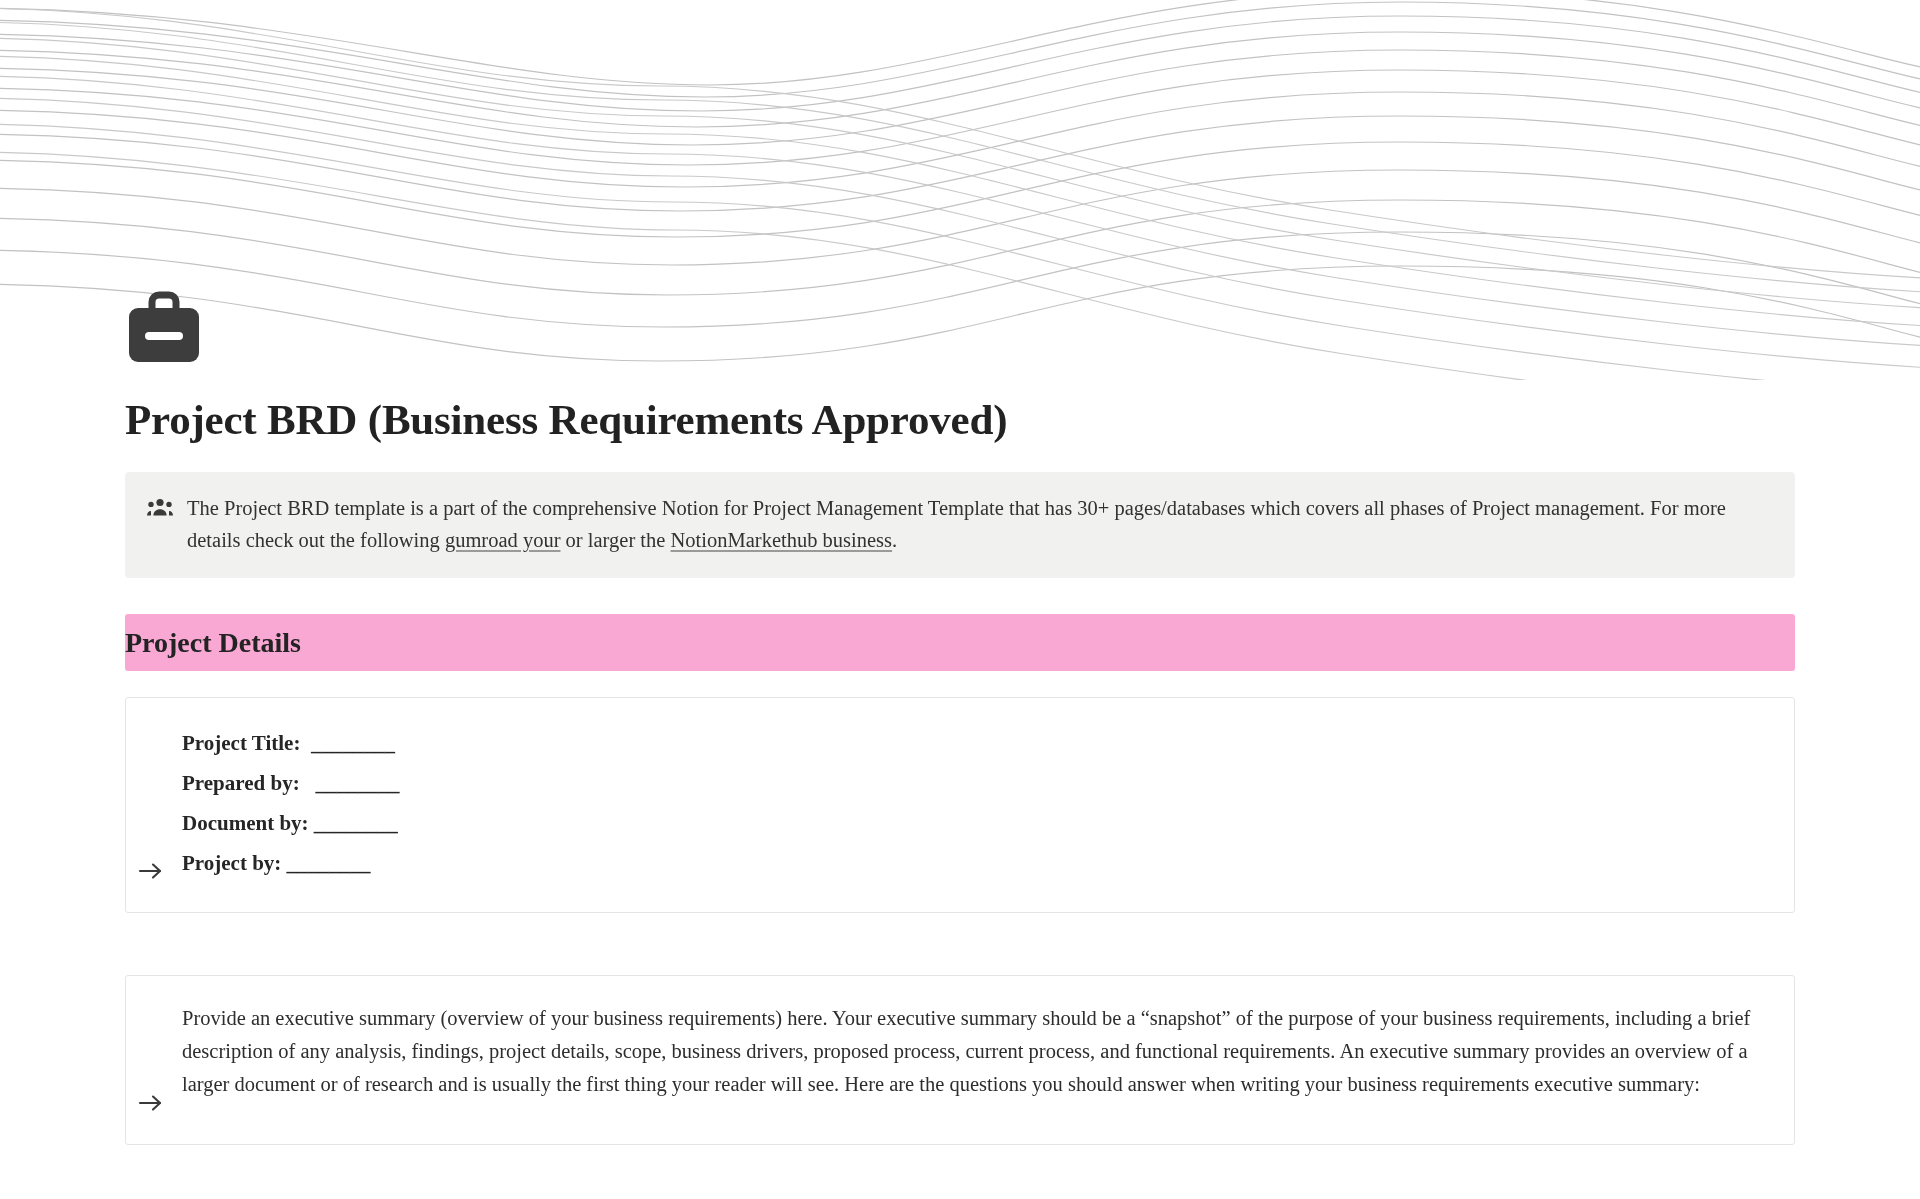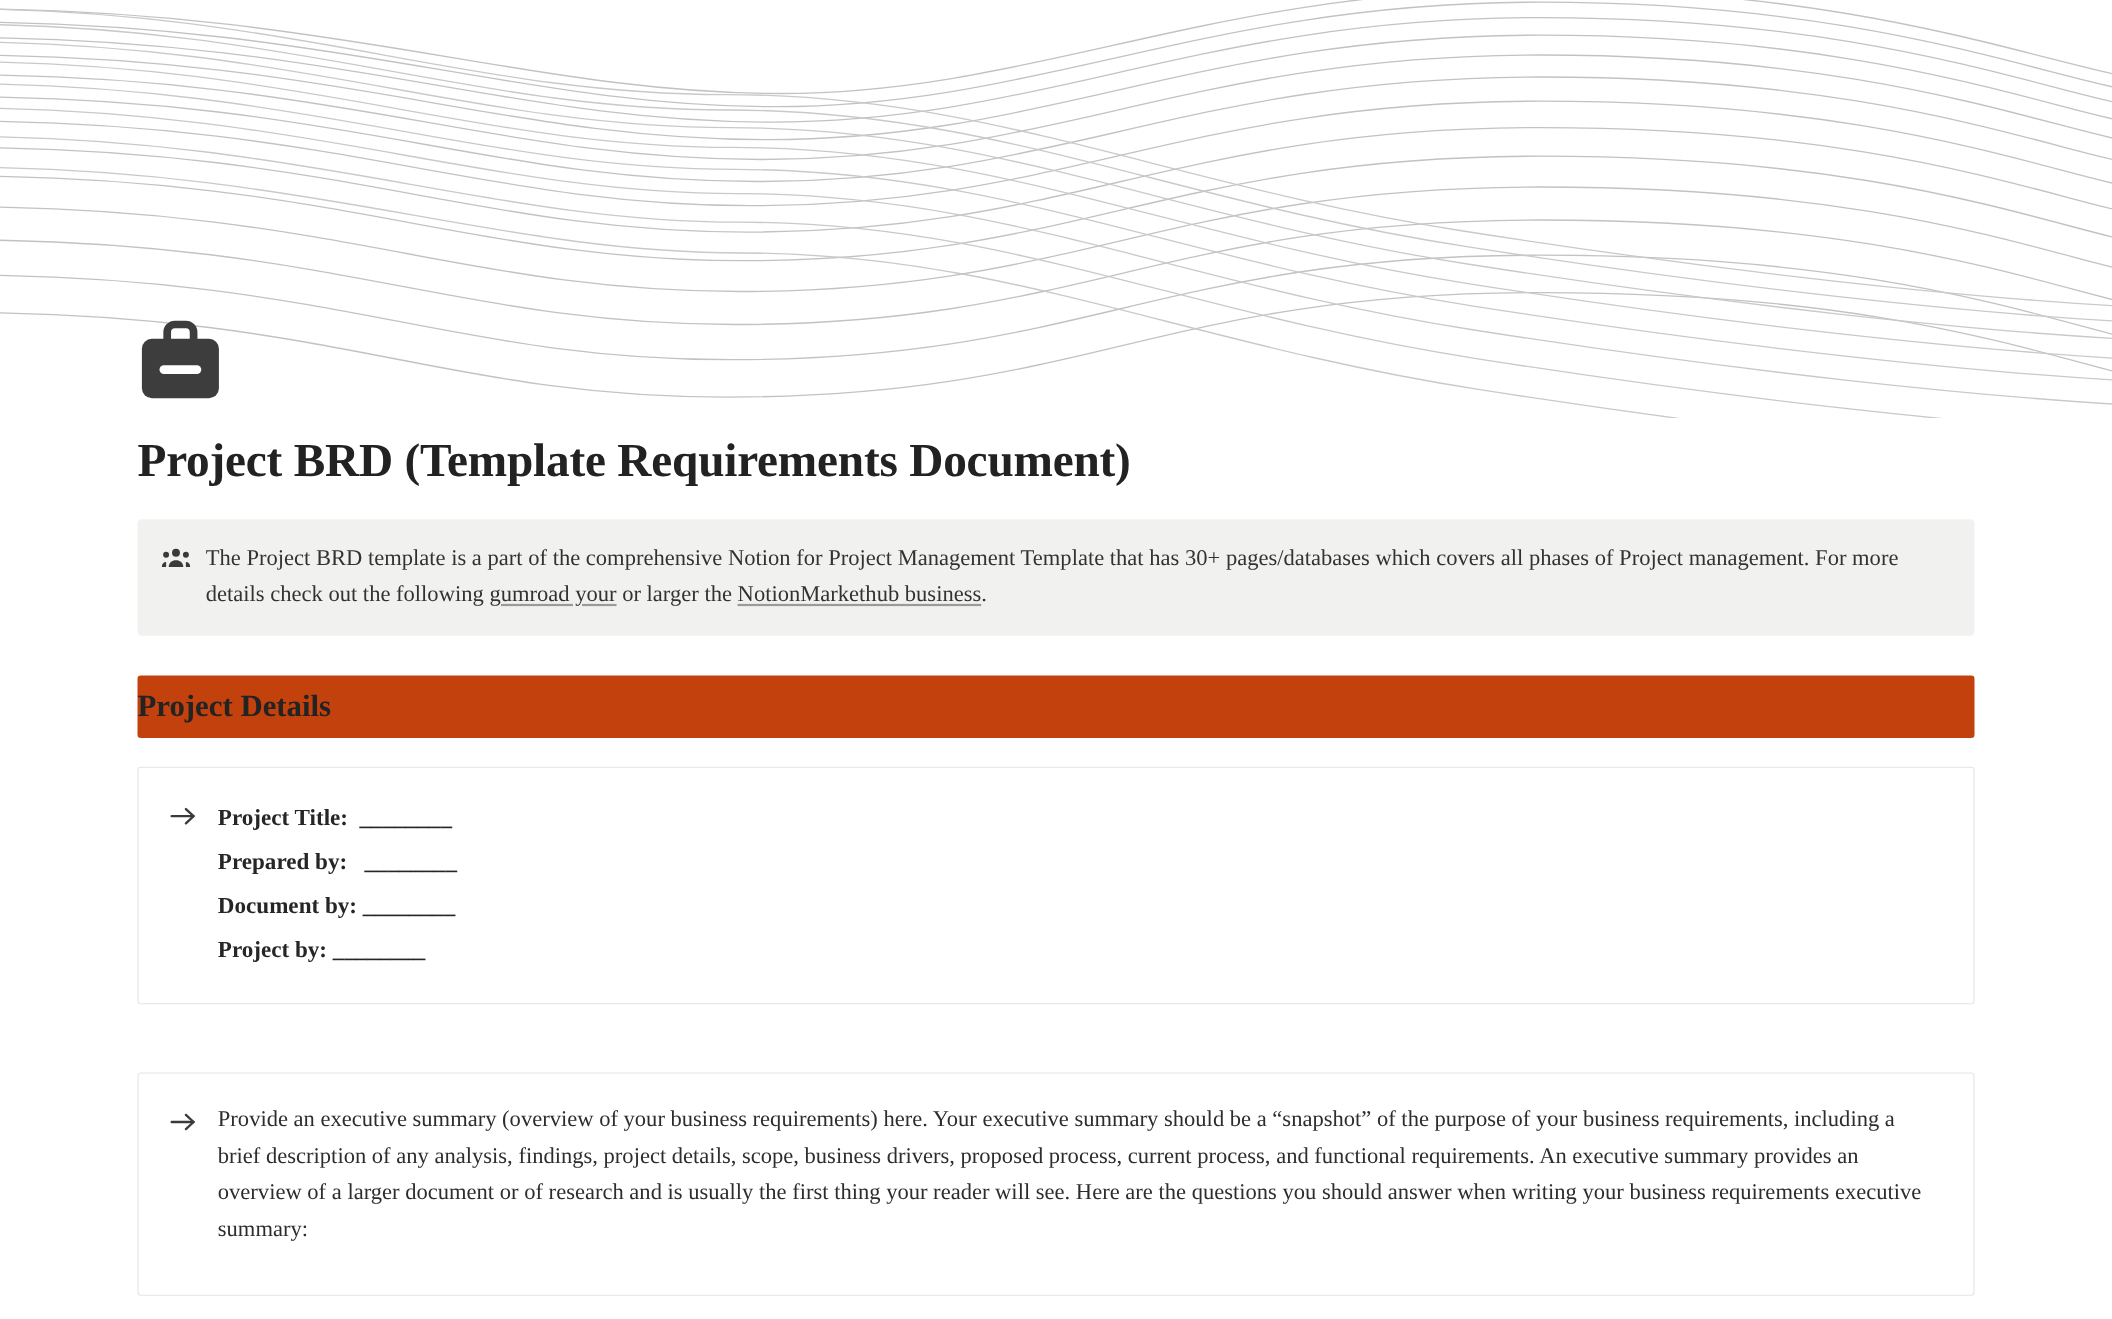--- a/index.html
+++ b/index.html
@@ -83,39 +83,39 @@
   }
   .callout-text a {
     color: #323232;
     text-decoration: underline;
     text-decoration-color: #9a9a9a;
     text-underline-offset: 3px;
   }
 
   
   .section-heading {
-    background: #c2410c;
+    background: #f9a8d4;
     border-radius: 3px;
     font-size: 28px;
     font-weight: bold;
     color: #232323;
     padding: 11px 0 11px 0px;
     margin: 0;
     line-height: 1.25;
     text-indent: 0px;
   }
   .section-heading span { padding-left: 0px; }
 
   
   .block {
     border: 1px solid #e4e4e2;
     border-radius: 3px;
-    padding: 26px 28px 28px 28px;
+    padding: 26px 28px 28px 12px;
     display: flex;
-    align-items: flex-start;
+    align-items: flex-end;
     gap: 18px;
     box-sizing: border-box;
   }
   .arrow-icon {
     flex: 0 0 auto;
     width: 26px;
     height: 26px;
     margin-top: 5px;
   }
   .arrow-icon svg { display:block; }
@@ -181,21 +181,21 @@
 <div class="page">
 
   <div class="page-icon">
     <svg viewBox="0 0 78 78" width="78" height="78">
       <rect x="4" y="18" width="70" height="54" rx="9" fill="#3d3d3d"></rect>
       <path d="M27 18 v-6 a7 7 0 0 1 7-7 h10 a7 7 0 0 1 7 7 v6" fill="none" stroke="#3d3d3d" stroke-width="7" stroke-linecap="round"></path>
       <rect x="20" y="42" width="38" height="8" rx="4" fill="#ffffff"></rect>
     </svg>
   </div>
 
-  <h1 class="page-title">Project BRD (Template Requirements Document)</h1>
+  <h1 class="page-title">Project BRD (Business Requirements Approved)</h1>
 
   <div class="callout">
     <div class="callout-icon">
       <svg viewBox="0 0 26 26" width="26" height="26">
         <circle cx="13" cy="7.5" r="3.6" fill="#3a3a3a"></circle>
         <path d="M6.4 20.5 c0-3.8 2.9-6.2 6.6-6.2 s6.6 2.4 6.6 6.2z" fill="#3a3a3a"></path>
         <circle cx="4" cy="9.4" r="2.7" fill="#3a3a3a"></circle>
         <path d="M0 20.5 c0-2.8 1.7-4.6 4-4.6 v4.6z" fill="#3a3a3a"></path>
         <circle cx="22" cy="9.4" r="2.7" fill="#3a3a3a"></circle>
         <path d="M26 20.5 c0-2.8-1.7-4.6-4-4.6 v4.6z" fill="#3a3a3a"></path>

